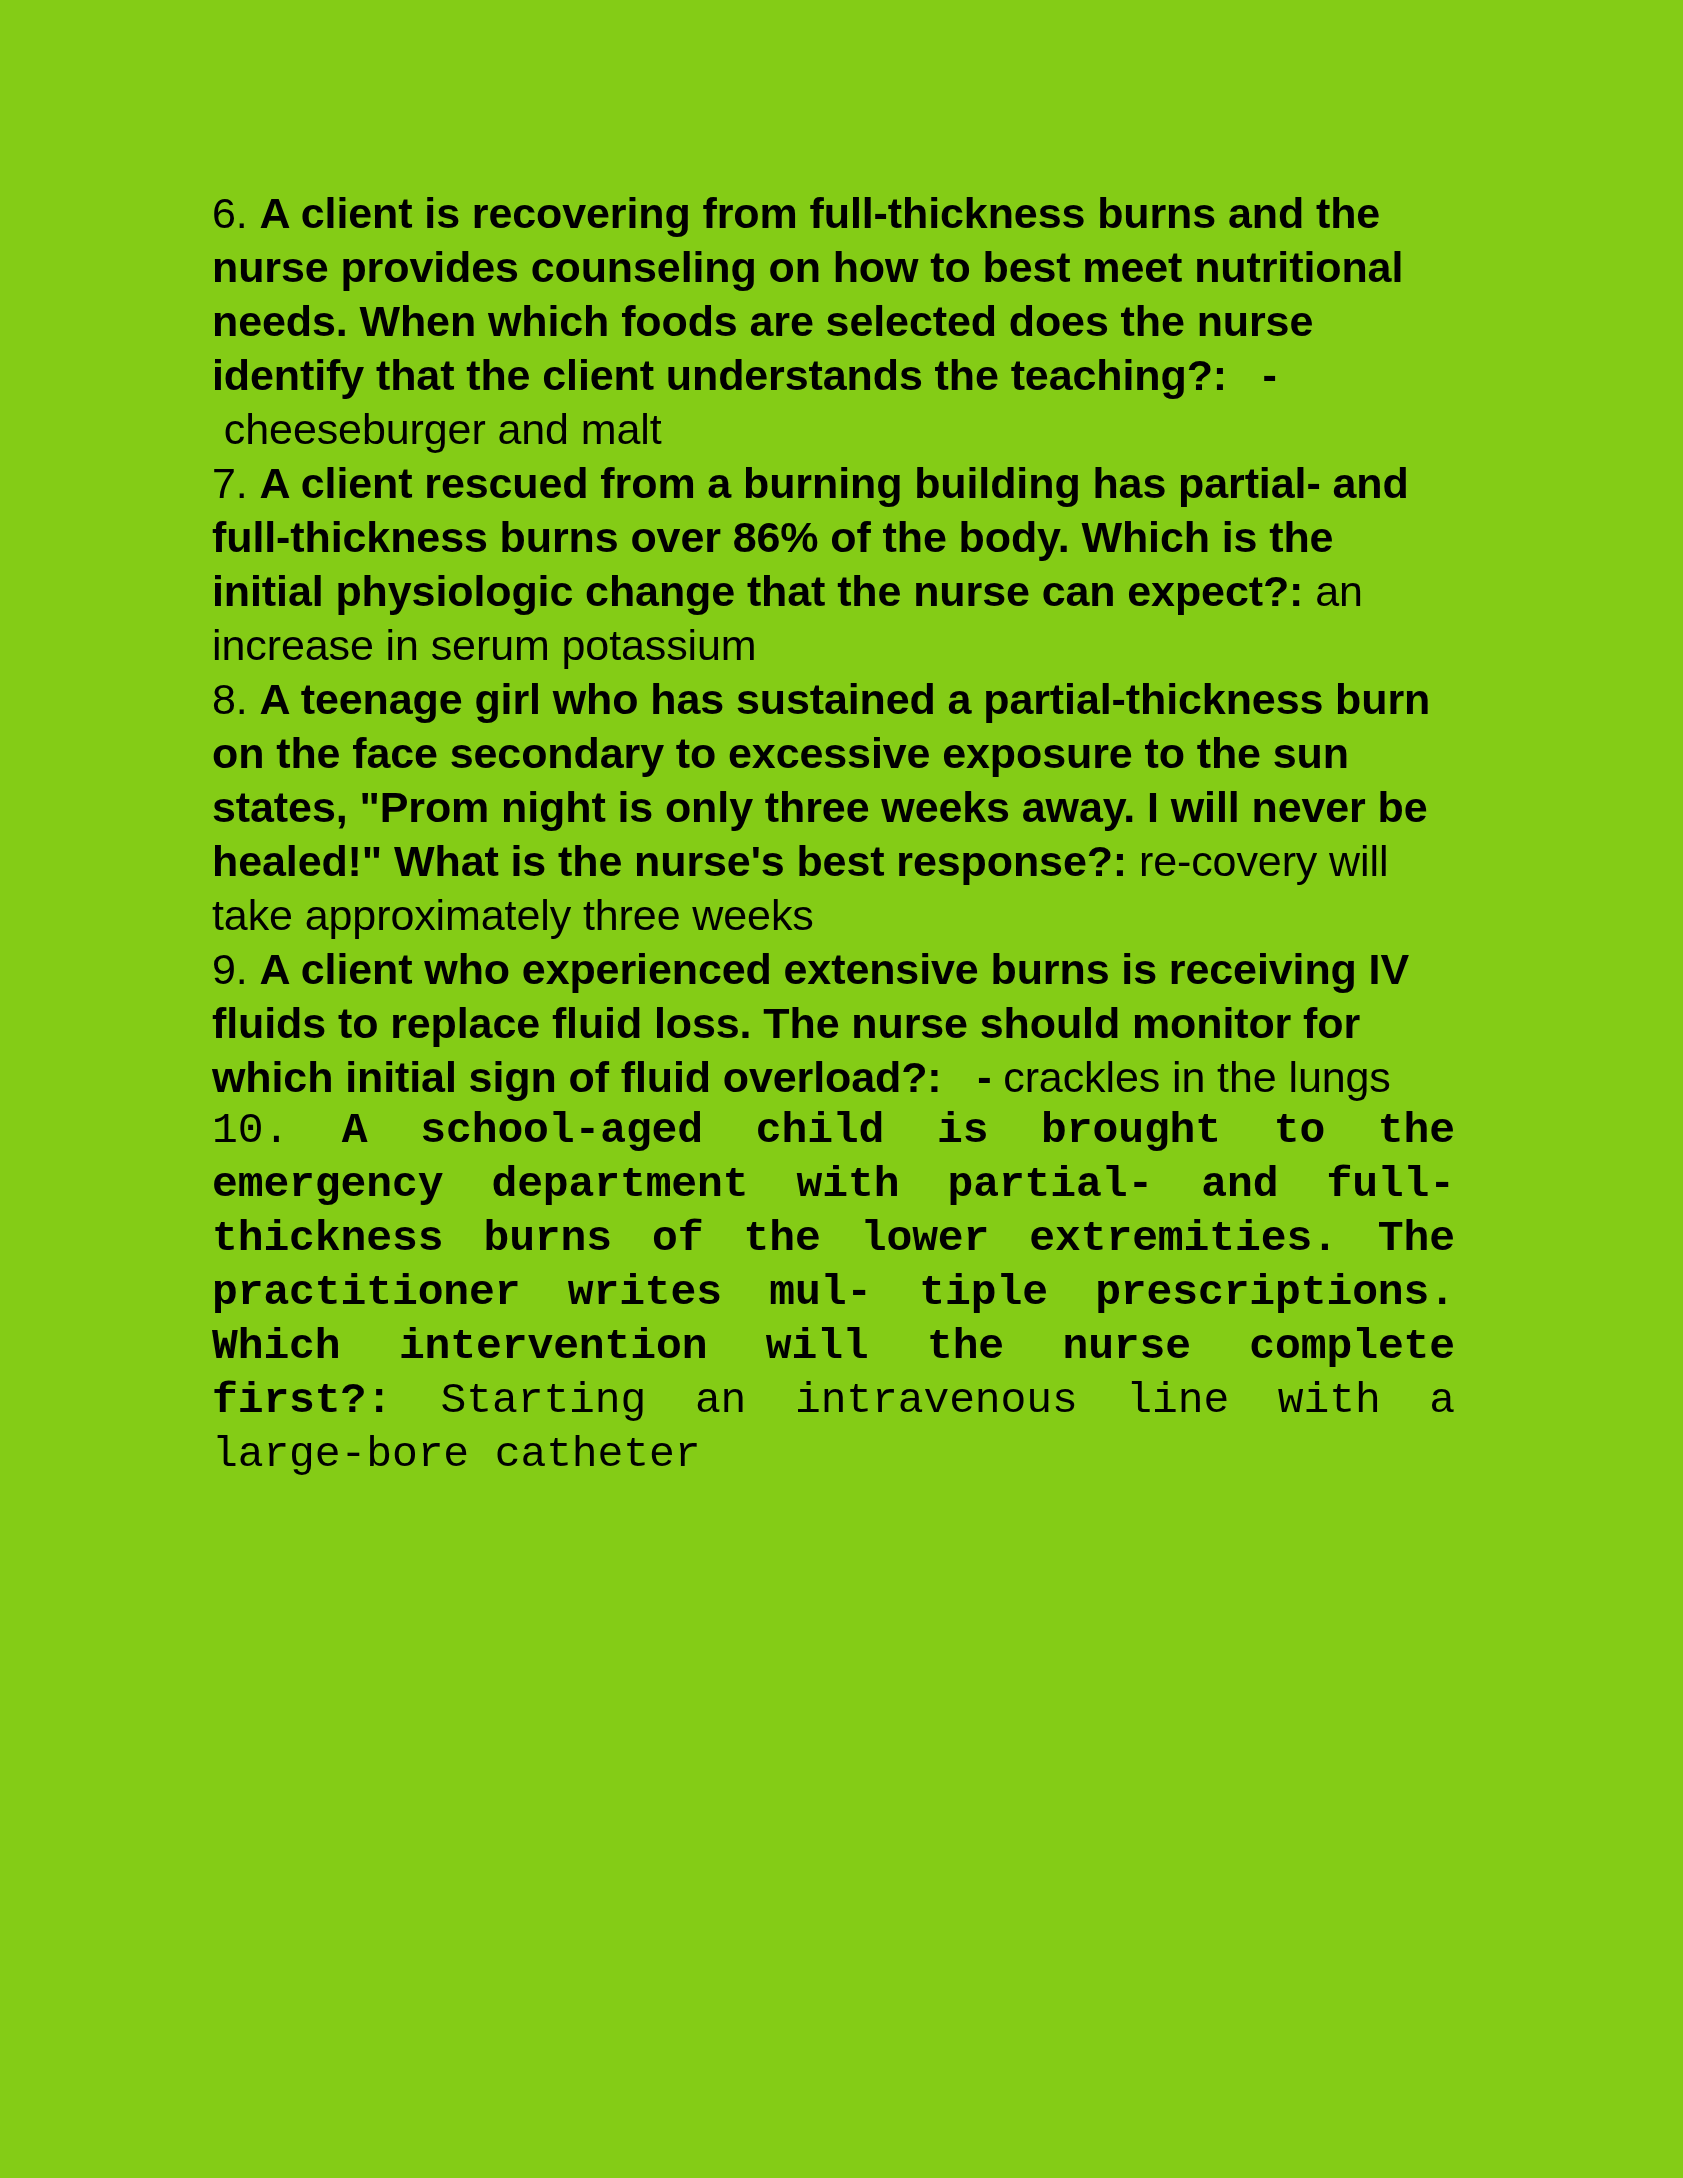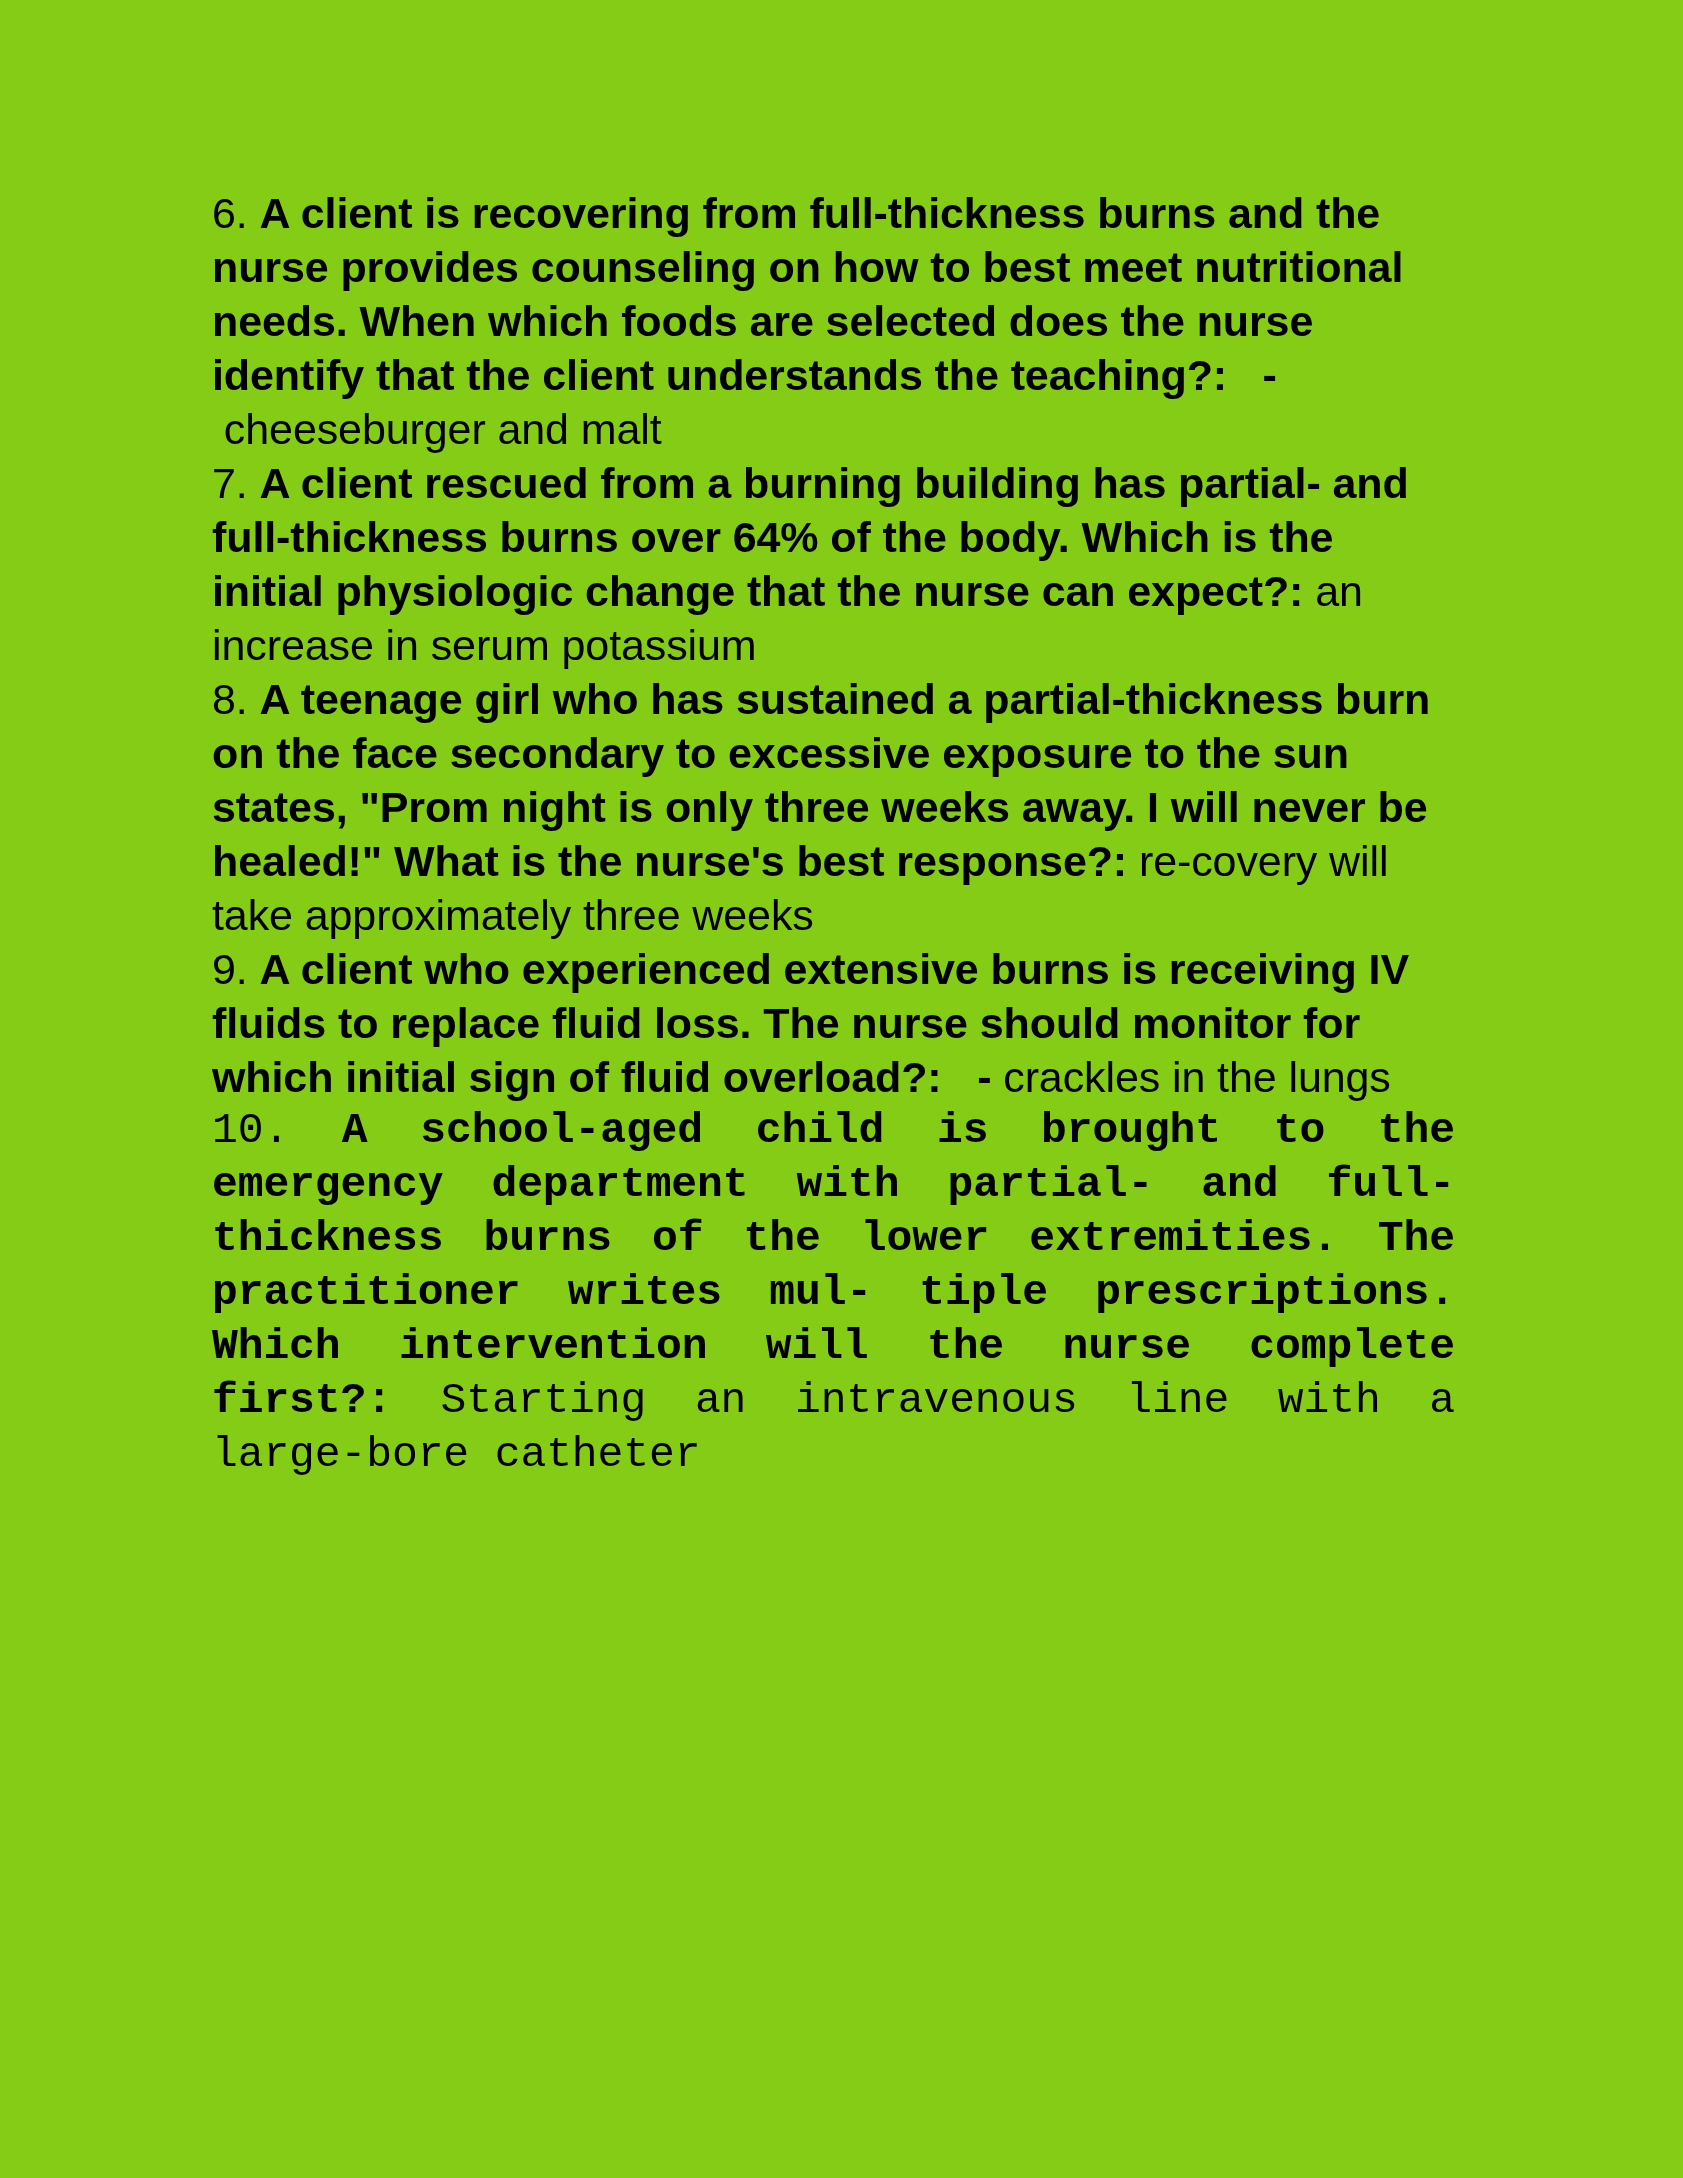--- a/index.html
+++ b/index.html
@@ -55,21 +55,21 @@
   }
 </style>
 </head>
 <body>
 
 <div class="page">
   <div class="doc-body">
 
     <p class="qa-item"><span class="q-num">6.</span><span class="gap-sm"> </span><span class="q-text">A client is recovering from full-thickness burns and the nurse provides counseling on how to best meet nutritional needs. When which foods are selected does the nurse identify that the client understands the teaching?:</span><span class="gap-sm">   </span><span class="dash-bold">-</span><span class="gap-sm"> </span><span class="a-text">cheeseburger and malt</span></p>
 
-    <p class="qa-item"><span class="q-num">7.</span><span class="gap-sm"> </span><span class="q-text">A client rescued from a burning building has partial- and full-thickness burns over 64% of the body. Which is the initial physiologic change that the nurse can expect?:</span><span class="gap-sm"> </span><span class="a-text">an increase in serum potassium</span></p>
+    <p class="qa-item"><span class="q-num">7.</span><span class="gap-sm"> </span><span class="q-text">A client rescued from a burning building has partial- and full-thickness burns over 86% of the body. Which is the initial physiologic change that the nurse can expect?:</span><span class="gap-sm"> </span><span class="a-text">an increase in serum potassium</span></p>
 
     <p class="qa-item"><span class="q-num">8.</span><span class="gap-sm"> </span><span class="q-text">A teenage girl who has sustained a partial-thickness burn on the face secondary to excessive exposure to the sun states, "Prom night is only three weeks away. I will never be healed!" What is the nurse's best response?:</span><span class="gap-sm"> </span><span class="a-text">re-covery will take approximately three weeks</span></p>
 
     <p class="qa-item"><span class="q-num">9.</span><span class="gap-sm"> </span><span class="q-text">A client who experienced extensive burns is receiving IV fluids to replace fluid loss. The nurse should monitor for which initial sign of fluid overload?:</span><span class="gap-sm">   </span><span class="dash-bold">-</span><span class="gap-sm"> </span><span class="a-text">crackles in the lungs</span></p>
 
     <p class="qa-item justified"><span class="q-num">10.</span><span class="gap-sm"> </span><span class="q-text">A school-aged child is brought to the emergency department with partial- and full-thickness burns of the lower extremities. The practitioner writes mul- tiple prescriptions. Which intervention will the nurse complete first?:</span><span class="gap-sm"> </span><span class="a-text">Starting an intravenous line with a large-bore catheter</span></p>
 
   </div>
 </div>
 

